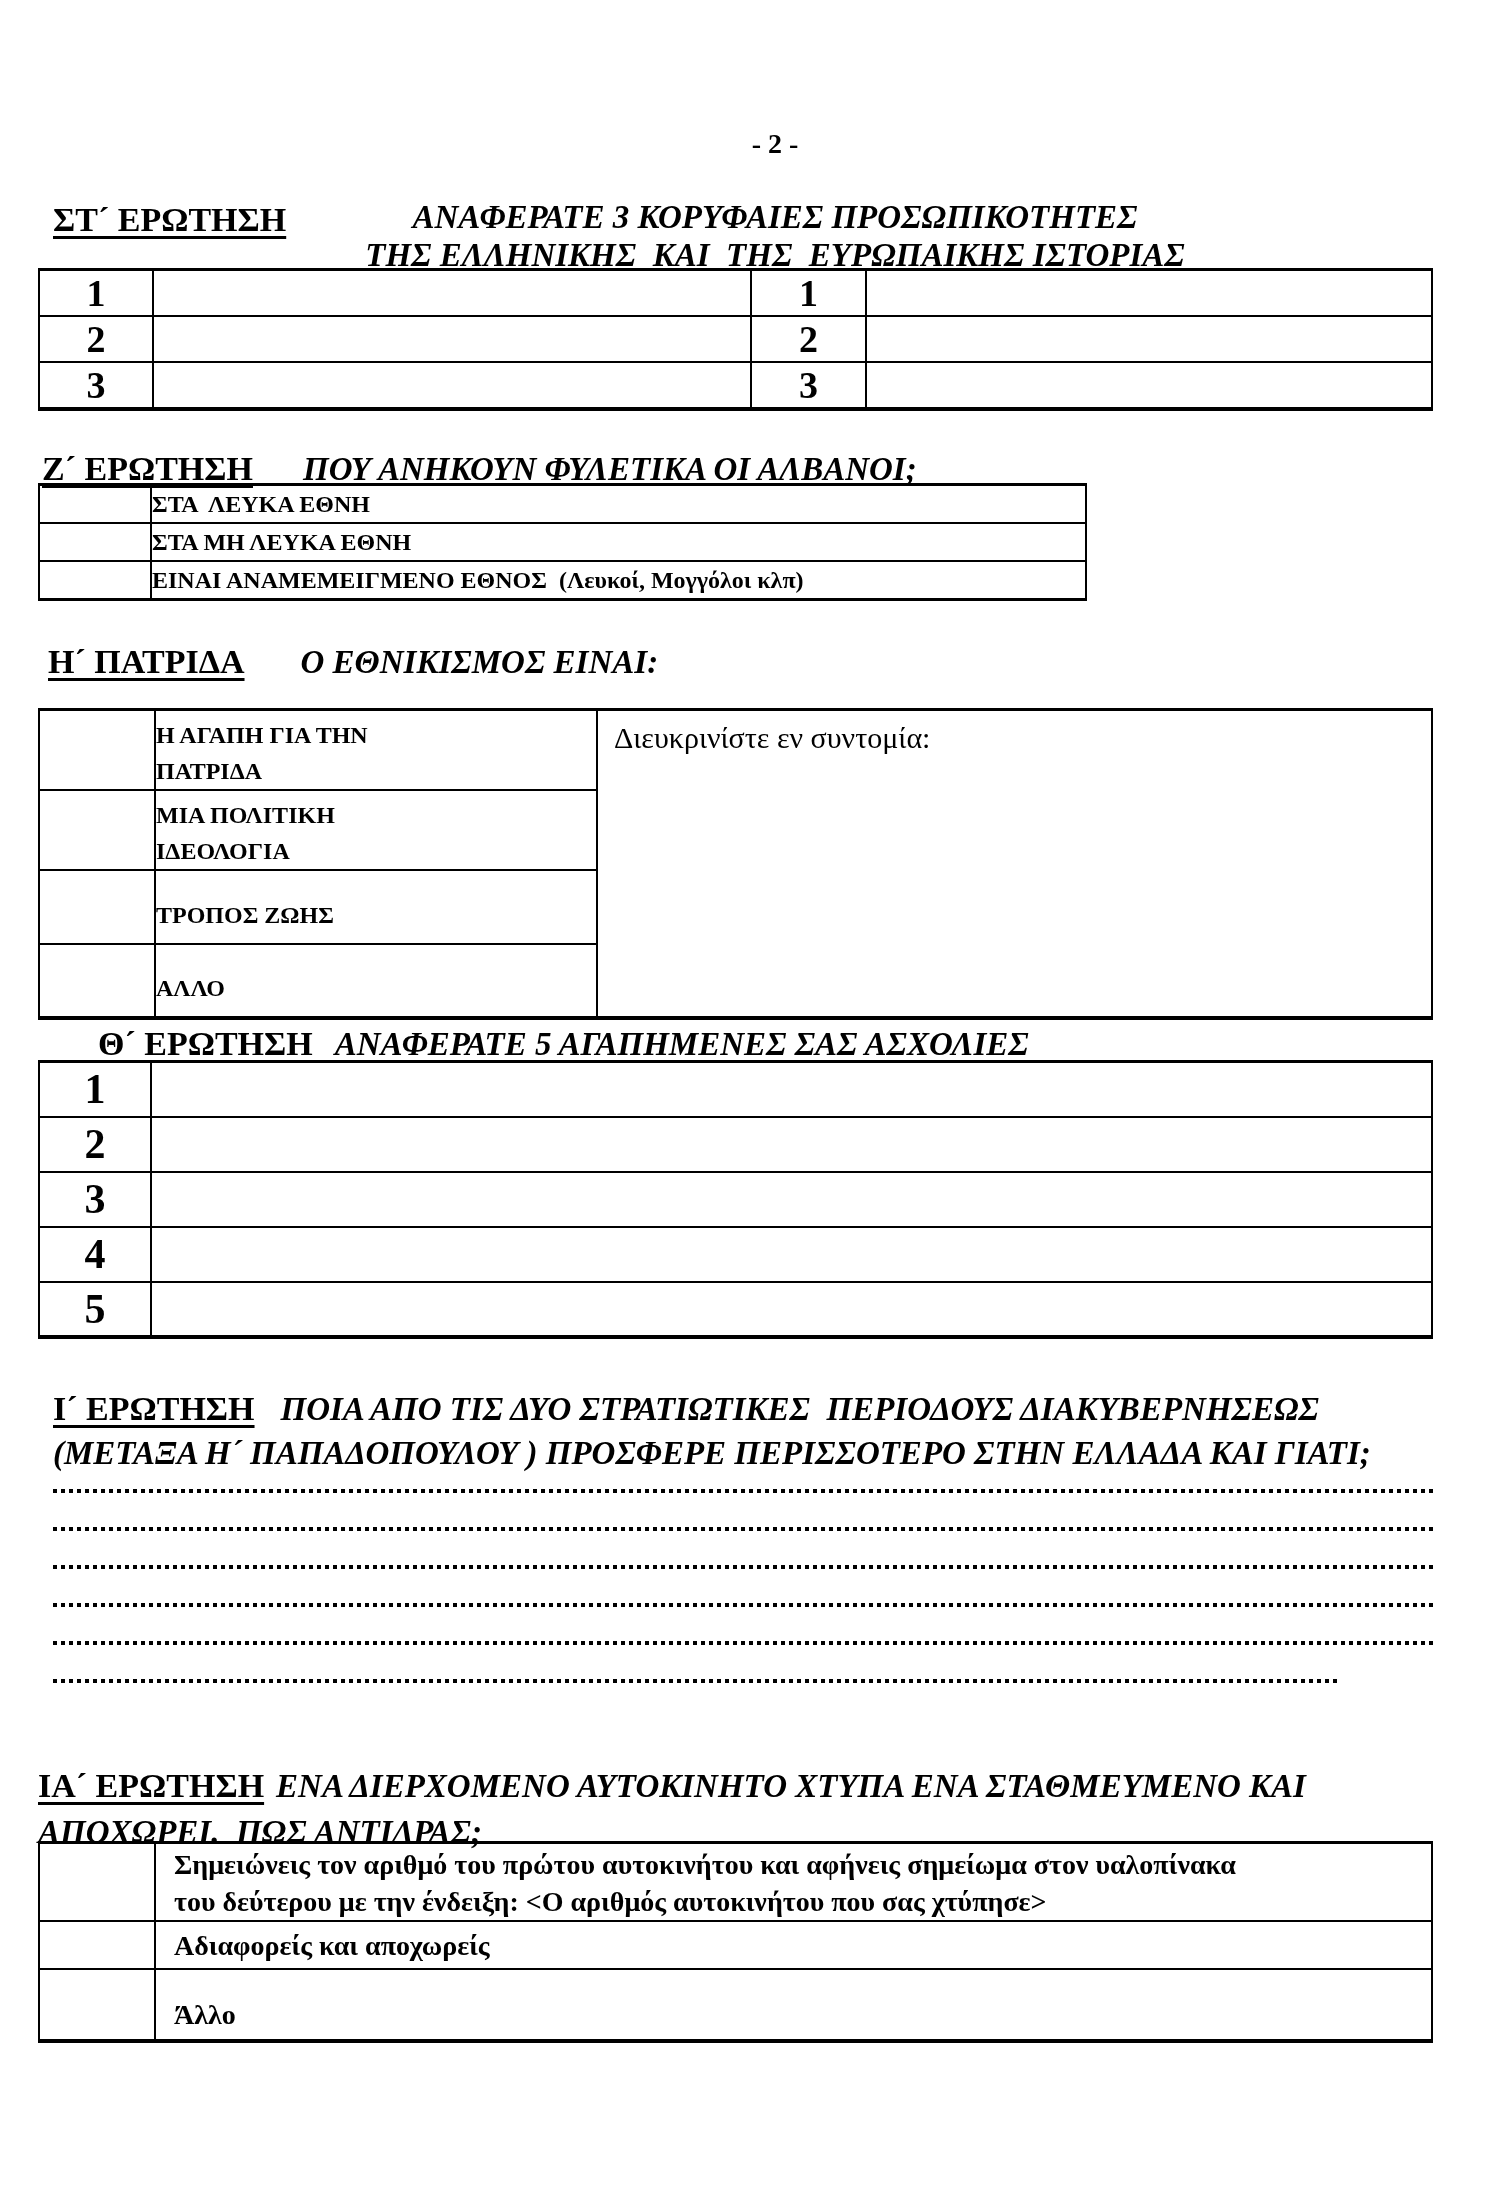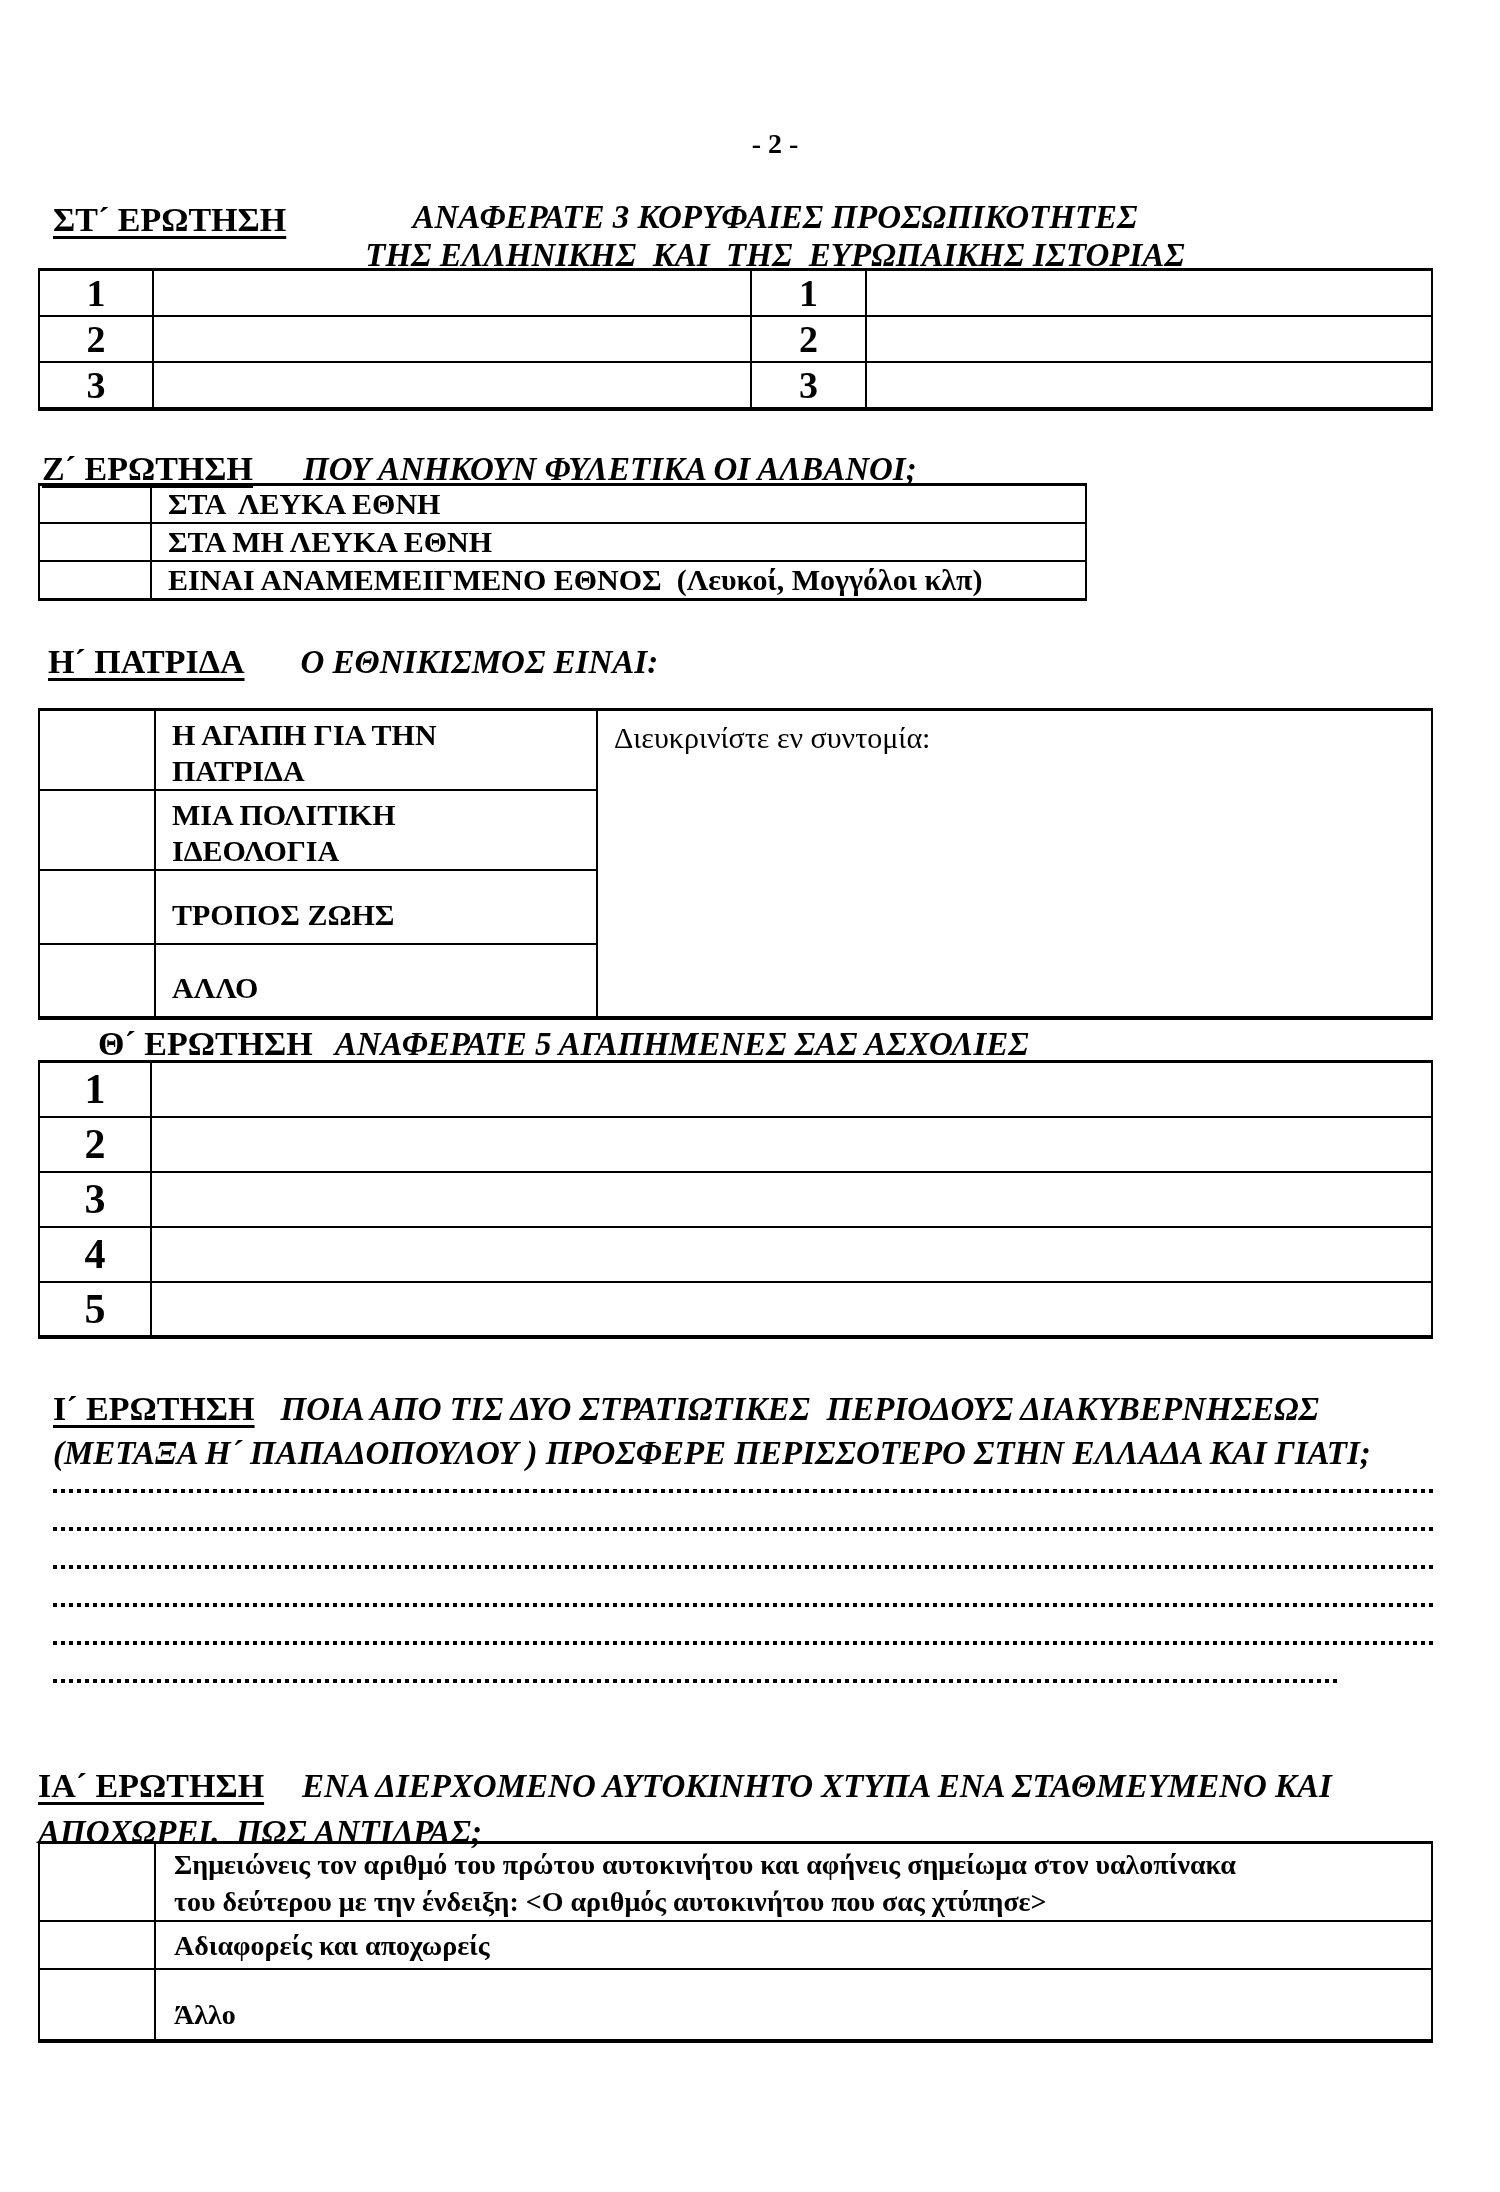--- a/index.html
+++ b/index.html
@@ -47,22 +47,21 @@
   }
   .frame{border-top:3px solid #000;border-bottom:4px solid #000;}
   .num-cell{
     text-align:center;
     font-weight:bold;
     font-size:38px;
   }
   .big-num{font-size:42px;}
   .opt-cell{
     font-weight:bold;
-    font-size:30px;
-    padding-left:16px;
+    font-size:24px;
     white-space:pre-wrap;
     line-height:36px;
   }
   .top-al{vertical-align:top;padding-top:6px;}
   .bot-al{vertical-align:bottom;padding-bottom:10px;}
   .clarify-cell{
     vertical-align:top;
     font-size:30px;
     font-weight:normal;
     padding:10px 4px 0 16px;
@@ -222,21 +221,21 @@
   </div>
 
   <div class="abs dotline" style="top:1489px;left:53px;width:1380px;"></div>
   <div class="abs dotline" style="top:1527px;left:53px;width:1380px;"></div>
   <div class="abs dotline" style="top:1565px;left:53px;width:1380px;"></div>
   <div class="abs dotline" style="top:1603px;left:53px;width:1380px;"></div>
   <div class="abs dotline" style="top:1641px;left:53px;width:1380px;"></div>
   <div class="abs dotline" style="top:1679px;left:53px;width:1284px;"></div>
 
   <div class="abs qpara2" style="top:1766px;left:38px;width:1380px;">
-    <span class="h-label">ΙΑ´ ΕΡΩΤΗΣΗ</span><span class="h-q" style="margin-left:38px">ΕΝΑ ΔΙΕΡΧΟΜΕΝΟ ΑΥΤΟΚΙΝΗΤΟ ΧΤΥΠΑ ΕΝΑ ΣΤΑΘΜΕΥΜΕΝΟ ΚΑΙ</span><br>
+    <span class="h-label">ΙΑ´ ΕΡΩΤΗΣΗ</span><span class="h-q" style="margin-left:12px">ΕΝΑ ΔΙΕΡΧΟΜΕΝΟ ΑΥΤΟΚΙΝΗΤΟ ΧΤΥΠΑ ΕΝΑ ΣΤΑΘΜΕΥΜΕΝΟ ΚΑΙ</span><br>
     <span class="h-q" style="margin-left:0">ΑΠΟΧΩΡΕΙ.  ΠΩΣ ΑΝΤΙΔΡΑΣ;</span>
   </div>
 
   <table class="abs frame" style="top:1841px;left:38px;width:1393px;">
     <colgroup>
         <col style="width:116px">
         <col style="width:1277px">
       </colgroup>
     <tbody>
         <tr style="height:74px">

